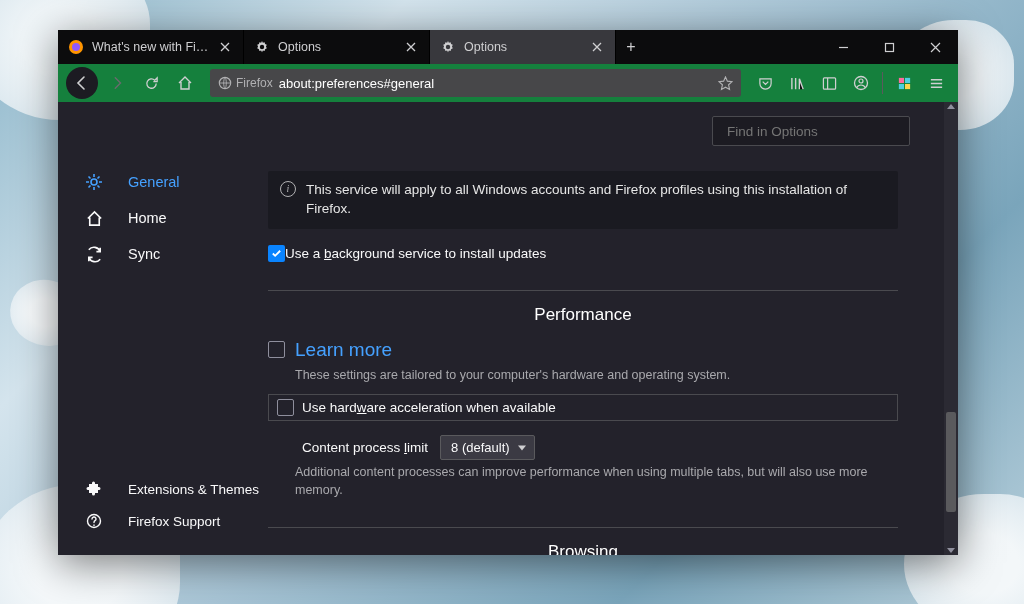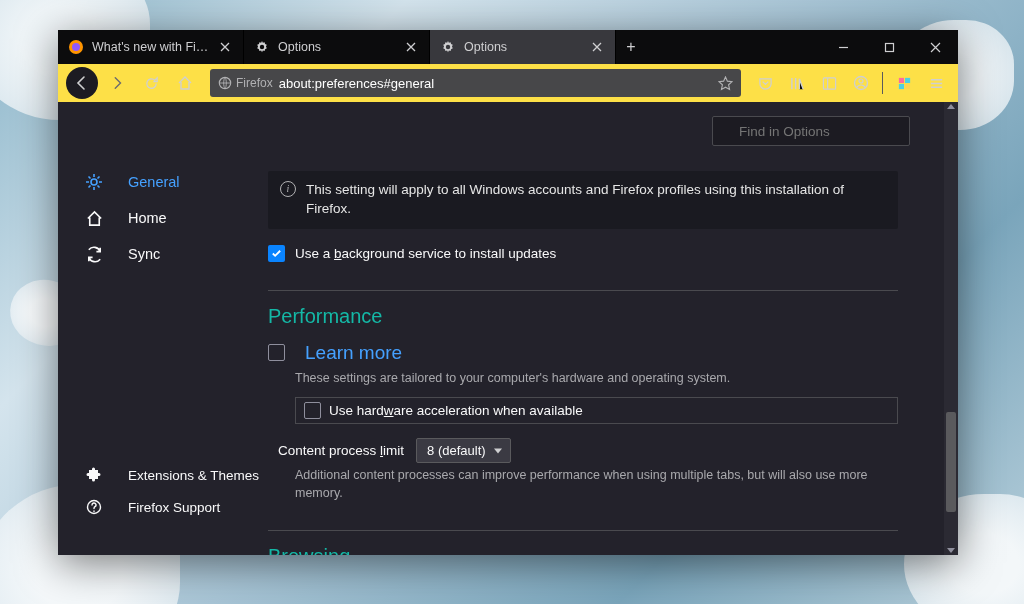--- a/index.html
+++ b/index.html
@@ -17,63 +17,63 @@
 .tabbar { height:34px; background:#0c0c0d; display:flex; align-items:stretch; }
 .tab { display:flex; align-items:center; gap:8px; padding:0 10px; color:#cfcfd1; font-size:12.5px; min-width:186px; max-width:186px; border-right:1px solid #000; }
 .tab.active { background:#38383d; }
 .tab .label { flex:1; white-space:nowrap; overflow:hidden; text-overflow:ellipsis; }
 .tab .icon { width:16px; height:16px; display:flex; align-items:center; justify-content:center; }
 .tab .close { width:16px; height:16px; display:flex; align-items:center; justify-content:center; color:#cfcfd1; }
 .newtab { width:30px; display:flex; align-items:center; justify-content:center; color:#cfcfd1; font-size:16px; }
 .winctrl { margin-left:auto; display:flex; }
 .winctrl div { width:46px; display:flex; align-items:center; justify-content:center; color:#cfcfd1; }
 
-.navbar { height:38px; background:#fde047; display:flex; align-items:center; padding:0 8px; gap:4px; }
+.navbar { height:38px; background:#15803d; display:flex; align-items:center; padding:0 8px; gap:4px; }
 .navbtn { width:30px; height:30px; display:flex; align-items:center; justify-content:center; color:#b1b1b3; border-radius:4px; }
 .navbtn.back { background:#1c1b22; border-radius:50%; width:32px; height:32px; }
 .urlbar { flex:1; height:28px; background:#474749; border-radius:3px; display:flex; align-items:center; padding:0 8px; gap:6px; color:#b1b1b3; font-size:13px; margin:0 6px; }
 .urlbar .fx { font-size:12px; display:flex; align-items:center; gap:4px; }
 .urlbar .path { color:#fff; }
 .urlbar .star { margin-left:auto; }
 .rico { width:28px; display:flex; align-items:center; justify-content:center; color:#cfcfd1; }
 .sep { width:1px; height:22px; background:#5a5a5d; margin:0 3px; }
 
 .content { flex:1; display:flex; background:#23222b; overflow:hidden; position:relative; }
 .sidebar { width:210px; padding:62px 0 0 26px; display:flex; flex-direction:column; }
 .sideitem { display:flex; align-items:center; gap:24px; padding:8px 0; color:#f9f9fa; font-size:14.5px; cursor:pointer; }
 .sideitem.active { color:#45a1ff; }
 .sideicon { width:20px; height:20px; display:flex; align-items:center; justify-content:center; }
-.sidefoot { margin-top:auto; padding-bottom:32px; }
+.sidefoot { margin-top:auto; padding-bottom:18px; }
 .sidefoot .sideitem { font-size:13.5px; padding:6px 0; }
 
 .main { flex:1; padding:14px 30px 0 0; overflow:hidden; color:#f9f9fa; position:relative; }
-.searchbox { position:absolute; top:14px; right:48px; width:198px; height:30px; background:#1c1b22; border:1px solid #4a4a4f; border-radius:2px; display:flex; align-items:center; padding:0 20px; gap:6px;margin-left:48px; }
+.searchbox { position:absolute; top:14px; right:48px; width:198px; height:30px; background:#1c1b22; border:1px solid #4a4a4f; border-radius:2px; display:flex; align-items:center; padding:0 8px; gap:6px;margin-left:48px; }
 .searchbox input { background:transparent; border:none; outline:none; color:#b1b1b3; font-size:13.5px; flex:1; }
 
 .page { padding-top:55px; padding-right:30px; }
 .infobox { background:rgba(12,12,13,0.35); padding:10px 12px; display:flex; gap:10px; color:#e6e6e6; font-size:13.5px; line-height:1.4; border-radius:2px; }
 .infoicon { flex-shrink:0; width:16px; height:16px; border:1.5px solid #b1b1b3; border-radius:50%; display:flex; align-items:center; justify-content:center; font-size:10px; color:#b1b1b3; font-style:italic; font-family:Georgia,serif; }
 
-.checkrow { display:flex; align-items:center; gap:10px; margin-top:16px; font-size:13.5px; }
+.checkrow { display:flex; align-items:center; margin-top:16px; font-size:13.5px; }
 .checkbox { width:17px; height:17px; border-radius:2px; display:flex; align-items:center; justify-content:center; flex-shrink:0; }
 .checkbox.checked { background:#0a84ff; }
 .checkbox.unchecked { border:1.5px solid #8f8f9d; background:transparent; }
 .ul-char { text-decoration:underline; }
 
 hr.divider { border:none; border-top:1px solid #4a4a4f; margin:28px 0 0 0; }
 
-.section-title { font-size:20px; font-weight:400; color:#14b8a6; margin-top:14px; margin-bottom:14px; }
+.section-title { font-size:17px; font-weight:400; color:#ffffff; margin-top:14px; margin-bottom:14px;text-align:center; }
 
 .link { color:#45a1ff; font-size:19px; margin-left:10px; }
 .desc { color:#a9a9ad; font-size:12.5px; margin-left:27px; margin-top:6px; line-height:1.4; }
 
-.nested { margin-left:27px; margin-top:10px; }
+.nested { margin-top:10px; }
 .nested-inner { border:1px solid #4a4a4f; padding:4px 8px; display:flex; align-items:center; gap:8px; font-size:13.5px; }
 
-.select-row { display:flex; align-items:center; gap:12px; margin-top:14px; margin-left:10px; font-size:13.5px; }
+.select-row { display:flex; align-items:center; gap:12px; margin-top:14px; margin-left:34px; font-size:13.5px; }
 .select { background:#3b3a43; border:1px solid #5a5a5d; border-radius:2px; padding:4px 24px 4px 10px; font-size:13px; color:#f9f9fa; position:relative; }
 .select::after { content:""; position:absolute; right:8px; top:50%; width:0; height:0; border-left:4px solid transparent; border-right:4px solid transparent; border-top:5px solid #cfcfd1; transform:translateY(-50%); }
 
 .scrollbar { position:absolute; right:0; top:0; width:14px; height:100%; background:#2b2a33; }
 .scrollthumb { position:absolute; right:2px; width:10px; height:100px; top:310px; background:#5a5a5d; border-radius:2px; }
 .scrollup { position:absolute; top:2px; right:3px; width:0; height:0; border-left:4px solid transparent; border-right:4px solid transparent; border-bottom:5px solid #8f8f9d; }
 .scrolldown { position:absolute; bottom:2px; right:3px; width:0; height:0; border-left:4px solid transparent; border-right:4px solid transparent; border-top:5px solid #8f8f9d; }
 
 svg { display:block; }
 </style>
@@ -278,21 +278,21 @@
         <svg width="13" height="13" viewBox="0 0 16 16">
             <circle cx="7" cy="7" r="4.5" stroke="#b1b1b3" stroke-width="1.4" fill="none"></circle>
             <path d="M11 11l3.5 3.5" stroke="#b1b1b3" stroke-width="1.4"></path>
           </svg>
         <input placeholder="Find in Options" style="">
       </div>
 
       <div class="page">
         <div class="infobox">
           <div class="infoicon">i</div>
-          <div>This setting will apply to all Windows accounts and Firefox profiles using this installation of Firefox.</div>
+          <div>This service will apply to all Windows accounts and Firefox profiles using this installation of Firefox.</div>
         </div>
 
         <div class="checkrow">
           <div class="checkbox checked">
               <svg width="11" height="11" viewBox="0 0 12 12">
                 <path d="M2 6l2.5 2.5L10 3" stroke="#fff" stroke-width="2" fill="none"></path>
               </svg>
             </div>
           <span><span>Use a </span><span class="ul-char">b</span><span>ackground service to install updates</span></span>
         </div>

